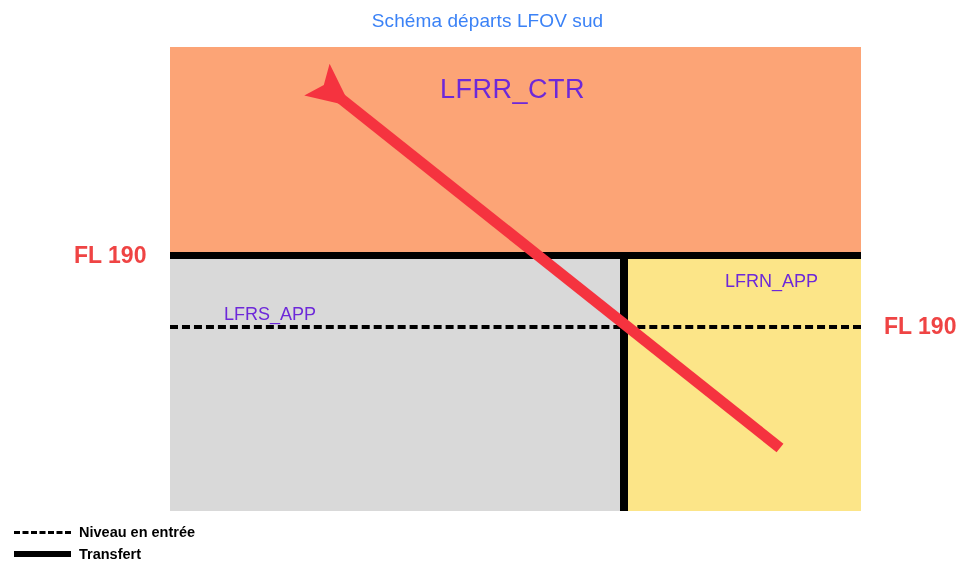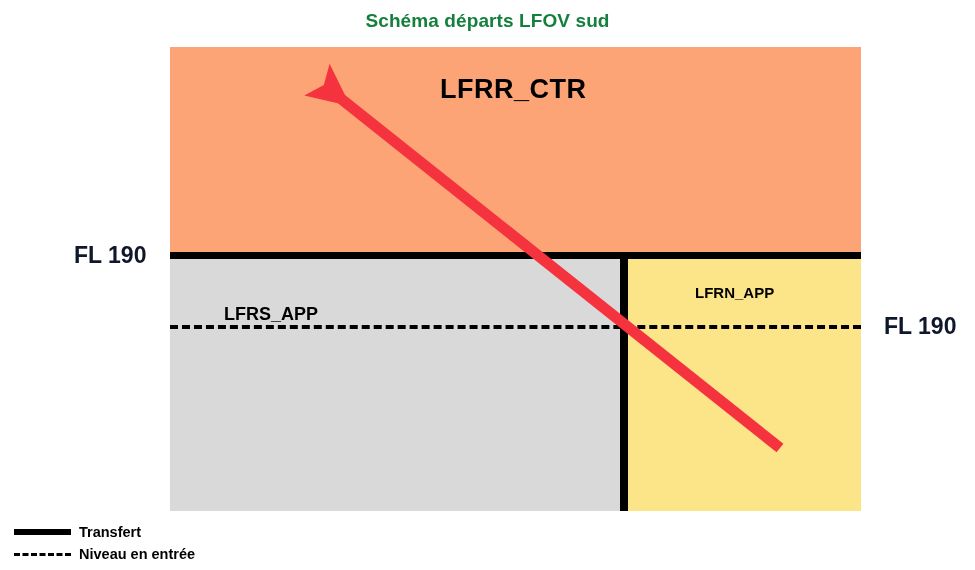--- a/index.html
+++ b/index.html
@@ -22,22 +22,22 @@
     height: 570px;
   }
 
   .title {
     position: absolute;
     left: 0;
     top: 10px;
     width: 975px;
     text-align: center;
     font-size: 19px;
-    font-weight: bold;
-    color: #15803d;
+    font-weight: normal;
+    color: #3b82f6;
     letter-spacing: 0.1px;
   }
 
   
   .region {
     position: absolute;
   }
   #region-ctr {
     left: 170px;
     top: 47px;
@@ -81,46 +81,45 @@
     left: 170px;
     top: 325px;
     width: 691px;
     height: 0;
     border-top: 4px dashed #000000;
   }
 
   
   .region-label {
     position: absolute;
-    color: #000000;
-    font-weight: bold;
+    color: #6d28d9;
+    font-weight: normal;
     white-space: nowrap;
   }
   #label-lfrr-ctr {
     left: 440px;
     top: 74px;
     font-size: 27px;
     letter-spacing: 0.5px;
   }
   #label-lfrn-app {
-    left: 695px;
+    left: 725px;
     top: 271px;
-    font-size: 15px;
-    margin-top: 13px;
+    font-size: 18px;
   }
   #label-lfrs-app {
     left: 224px;
     top: 304px;
     font-size: 18px;
   }
 
   
   .fl-label {
     position: absolute;
-    color: #0f172a;
+    color: #ef4444;
     font-weight: bold;
     font-size: 23px;
     white-space: nowrap;
   }
   #fl-190-label {
     left: 74px;
     top: 242px;
   }
   #fl-110-label {
     left: 884px;
@@ -201,25 +200,25 @@
       <marker id="arrowhead" markerWidth="4.2" markerHeight="4.2" refX="2.0" refY="2.1" orient="auto" markerUnits="strokeWidth">
         <path d="M 4.1,0.25 L 0.2,2.1 L 4.1,3.95 L 3.3,2.1 Z" fill="#F5333F"></path>
       </marker>
     </defs>
     <line x1="780" y1="448" x2="335" y2="94" stroke="#F5333F" stroke-width="11" stroke-linecap="butt" marker-end="url(#arrowhead)"></line>
   </svg>
 
   <div id="legend">
     <div class="legend-row">
       <span class="legend-swatch">
+          <span class="swatch-dashed"></span>
+        </span>
+      <span class="legend-text">Niveau en entrée</span>
+    </div>
+    <div class="legend-row">
+      <span class="legend-swatch">
           <span class="swatch-solid"></span>
         </span>
       <span class="legend-text">Transfert</span>
     </div>
-    <div class="legend-row">
-      <span class="legend-swatch">
-          <span class="swatch-dashed"></span>
-        </span>
-      <span class="legend-text">Niveau en entrée</span>
-    </div>
   </div>
 
 </div>
 
 </body></html>

